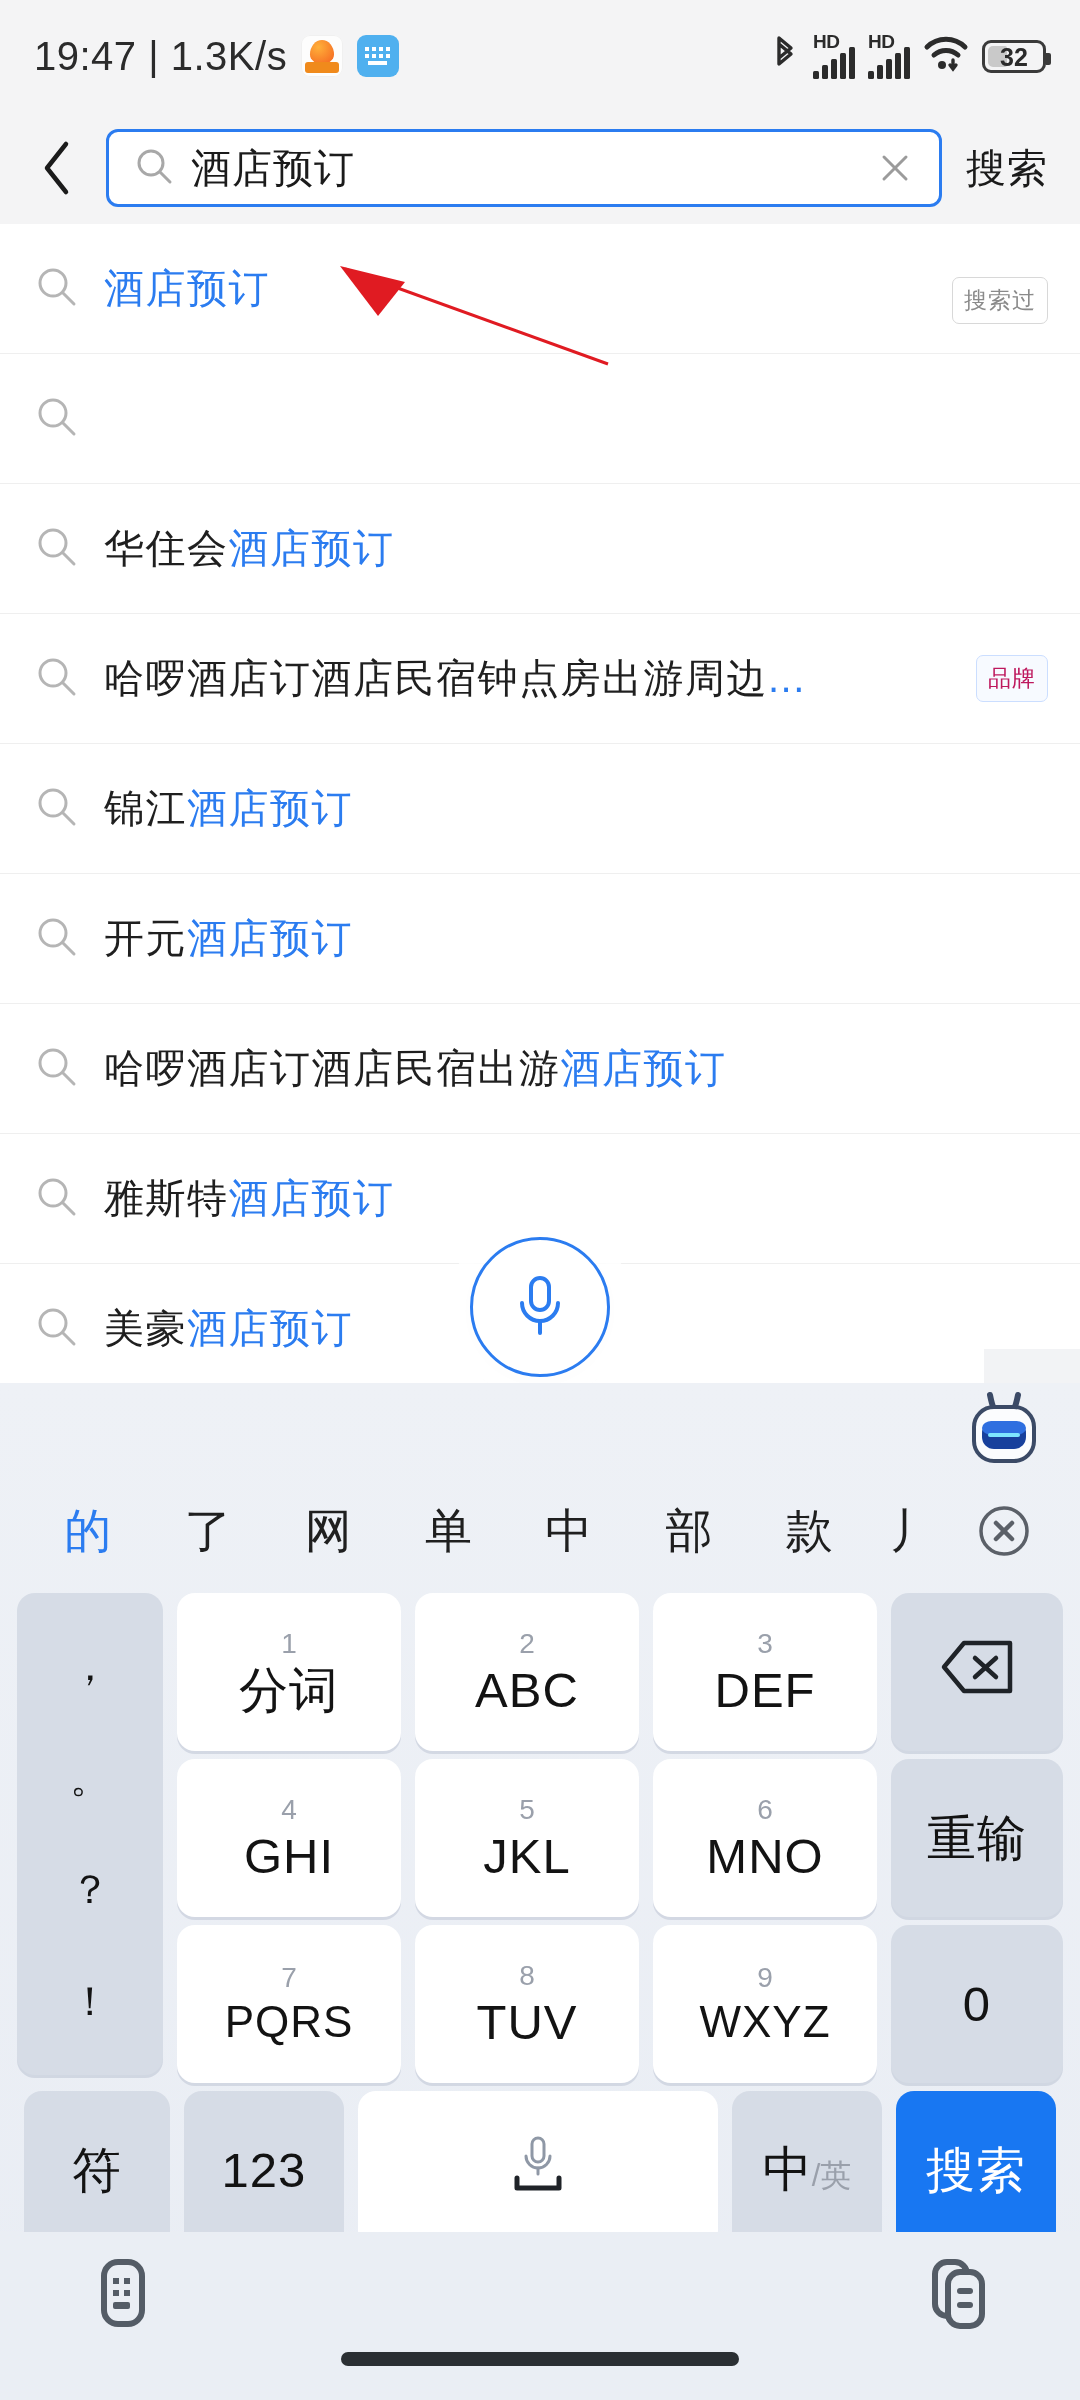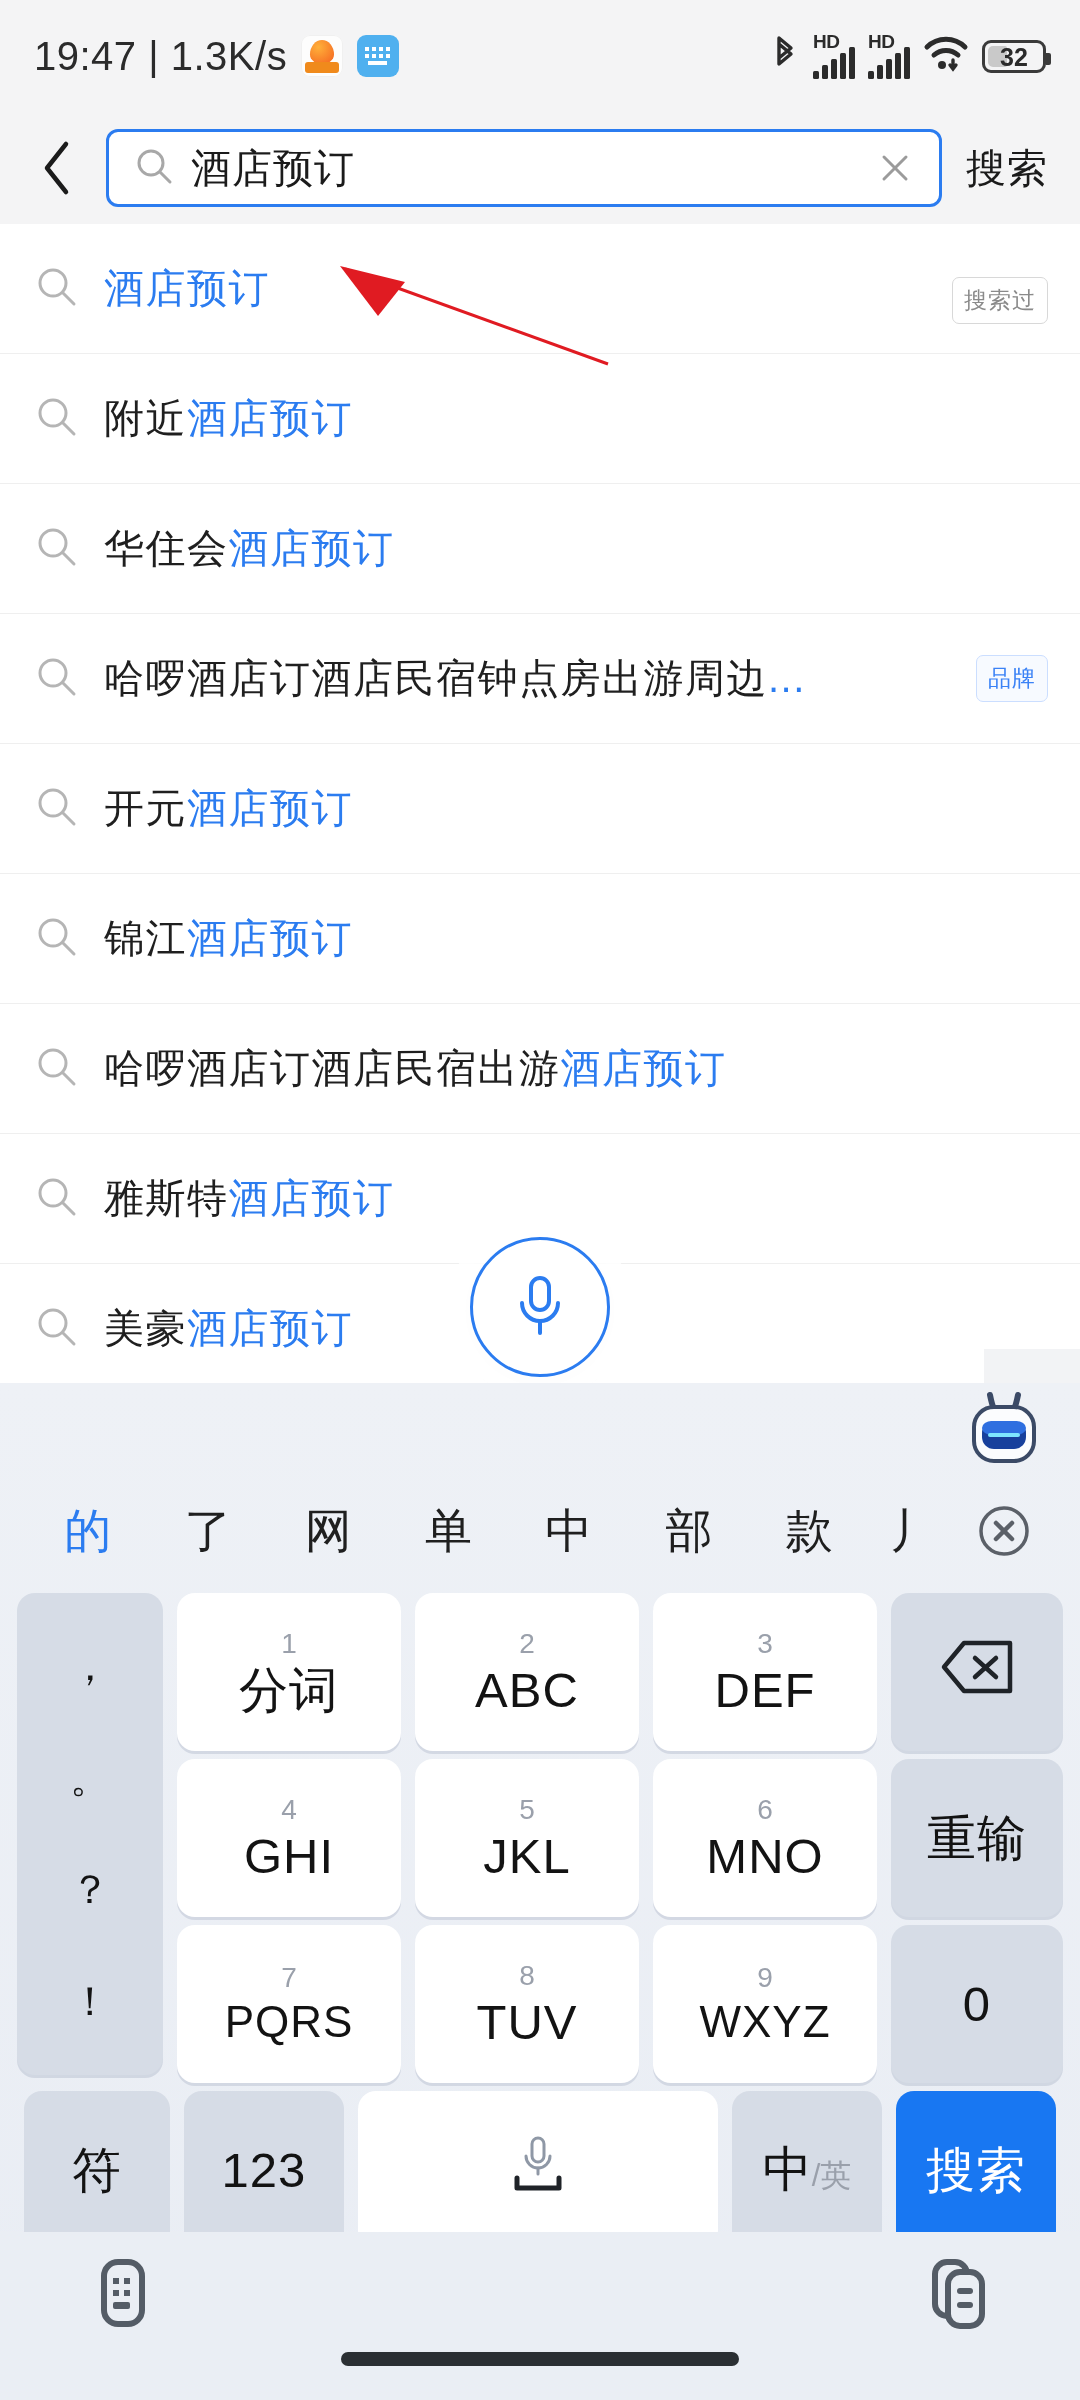--- a/index.html
+++ b/index.html
@@ -75,21 +75,21 @@
     height:130px; display:flex; align-items:center; padding:0 32px 0 36px; gap:26px;
     border-bottom:1.5px solid #efefef; position:relative; background:#fff;
   }
   .sug-row .mag{ flex:none; }
   .sug-text{ flex:1; font-size:40px; color:#1f1f1f; letter-spacing:1.5px;
              white-space:nowrap; overflow:hidden; text-overflow:clip; }
   .sug-text .hl{ color:#2b7cf0; }
   .sug-text .ell{ color:#2b7cf0; }
   .badge{ flex:none; font-size:23px; padding:7px 11px; border-radius:7px; letter-spacing:1px; }
   .badge.gray{ color:#8a8a8a; border:1.5px solid #d8d8d8; background:#fff;margin-top:24px; }
-  .badge.blue{ color:#3b82f6; border:1.5px solid #cbdeff; background:#f7faff;margin-left:36px; }
+  .badge.blue{ color:#be185d; border:1.5px solid #cbdeff; background:#f7faff;margin-left:36px; }
 
   
   .annot{ position:absolute; top:224px; left:0; width:1080px; height:1125px; pointer-events:none; }
 
   
   .mic-float{
     position:absolute; left:470px; top:1237px; width:140px; height:140px; border-radius:50%;
     background:#fff; border:3px solid #2b7cf0; display:flex; align-items:center; justify-content:center;
     box-shadow:0 0 0 22px rgba(255,255,255,.85), 0 4px 26px rgba(0,0,0,.07);
   }
@@ -221,21 +221,20 @@
             <line x1="27" y1="27" x2="38" y2="38" stroke="#b5b5b5" stroke-width="3" stroke-linecap="round"></line>
           </svg></span>
         <span class="sug-text"><span class="hl">酒店预订</span></span>
         <span class="badge gray">搜索过</span>
       </div>
       <div class="sug-row">
         <span class="mag"><svg width="42" height="42" viewBox="0 0 42 42">
             <circle cx="17" cy="17" r="13" fill="none" stroke="#b5b5b5" stroke-width="3"></circle>
             <line x1="27" y1="27" x2="38" y2="38" stroke="#b5b5b5" stroke-width="3" stroke-linecap="round"></line>
           </svg></span>
-        <span class="sug-text"><span>附近</span><span class="hl">酒店预订</span></span>
       </div>
       <div class="sug-row">
         <span class="mag"><svg width="42" height="42" viewBox="0 0 42 42">
             <circle cx="17" cy="17" r="13" fill="none" stroke="#b5b5b5" stroke-width="3"></circle>
             <line x1="27" y1="27" x2="38" y2="38" stroke="#b5b5b5" stroke-width="3" stroke-linecap="round"></line>
           </svg></span>
         <span class="sug-text"><span>华住会</span><span class="hl">酒店预订</span></span>
       </div>
       <div class="sug-row">
         <span class="mag"><svg width="42" height="42" viewBox="0 0 42 42">
@@ -243,28 +242,28 @@
             <line x1="27" y1="27" x2="38" y2="38" stroke="#b5b5b5" stroke-width="3" stroke-linecap="round"></line>
           </svg></span>
         <span class="sug-text"><span>哈啰酒店订酒店民宿钟点房出游周边</span><span class="ell">...</span></span>
         <span class="badge blue">品牌</span>
       </div>
       <div class="sug-row">
         <span class="mag"><svg width="42" height="42" viewBox="0 0 42 42">
             <circle cx="17" cy="17" r="13" fill="none" stroke="#b5b5b5" stroke-width="3"></circle>
             <line x1="27" y1="27" x2="38" y2="38" stroke="#b5b5b5" stroke-width="3" stroke-linecap="round"></line>
           </svg></span>
+        <span class="sug-text"><span>锦江</span><span class="hl">酒店预订</span></span>
+      </div>
+      <div class="sug-row">
+        <span class="mag"><svg width="42" height="42" viewBox="0 0 42 42">
+            <circle cx="17" cy="17" r="13" fill="none" stroke="#b5b5b5" stroke-width="3"></circle>
+            <line x1="27" y1="27" x2="38" y2="38" stroke="#b5b5b5" stroke-width="3" stroke-linecap="round"></line>
+          </svg></span>
         <span class="sug-text"><span>开元</span><span class="hl">酒店预订</span></span>
-      </div>
-      <div class="sug-row">
-        <span class="mag"><svg width="42" height="42" viewBox="0 0 42 42">
-            <circle cx="17" cy="17" r="13" fill="none" stroke="#b5b5b5" stroke-width="3"></circle>
-            <line x1="27" y1="27" x2="38" y2="38" stroke="#b5b5b5" stroke-width="3" stroke-linecap="round"></line>
-          </svg></span>
-        <span class="sug-text"><span>锦江</span><span class="hl">酒店预订</span></span>
       </div>
       <div class="sug-row">
         <span class="mag"><svg width="42" height="42" viewBox="0 0 42 42">
             <circle cx="17" cy="17" r="13" fill="none" stroke="#b5b5b5" stroke-width="3"></circle>
             <line x1="27" y1="27" x2="38" y2="38" stroke="#b5b5b5" stroke-width="3" stroke-linecap="round"></line>
           </svg></span>
         <span class="sug-text"><span>哈啰酒店订酒店民宿出游</span><span class="hl">酒店预订</span></span>
       </div>
       <div class="sug-row">
         <span class="mag"><svg width="42" height="42" viewBox="0 0 42 42">

